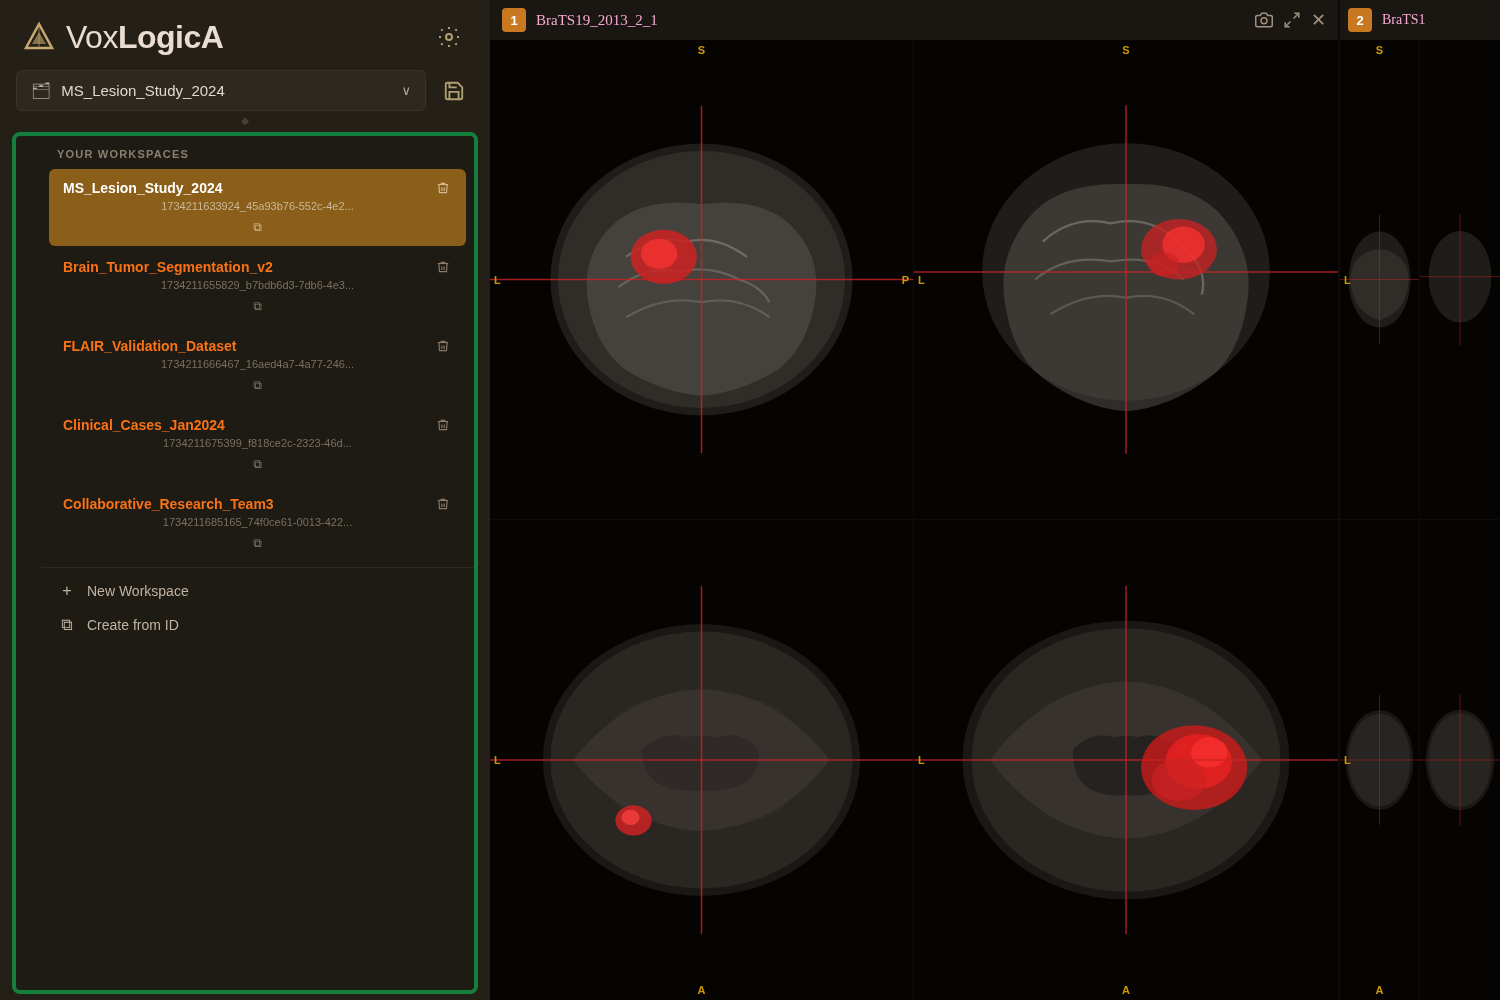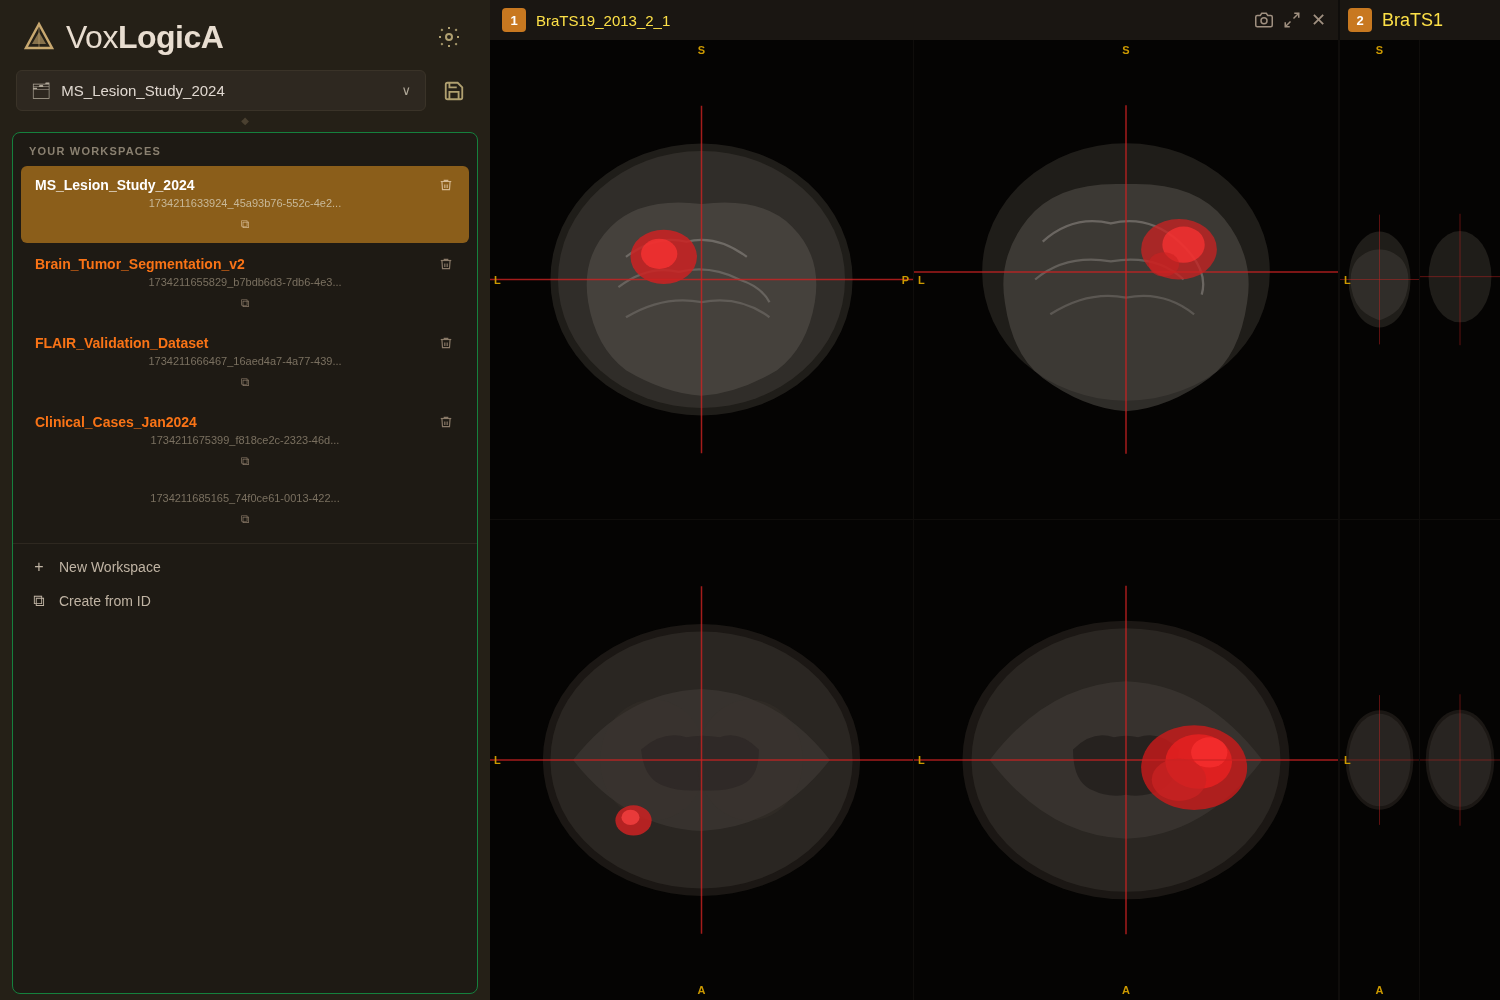--- a/index.html
+++ b/index.html
@@ -129,25 +129,26 @@
       content: '◆';
       color: #4a4030;
       font-size: 10px;
     }
 
     
     .workspaces-panel {
       background: #1e1a14;
       margin: 6px 12px;
       border-radius: 8px;
-      border: 1px solid #15803d;
+      border: 4px solid #15803d;
       flex: 1;
       display: flex;
       flex-direction: column;
       overflow: hidden;
+      padding-left: 25px;
     }
 
     .workspaces-panel-header {
       padding: 12px 16px 8px 16px;
       font-size: 11px;
       font-weight: 700;
       letter-spacing: 1.2px;
       color: #8a8070;
       text-transform: uppercase;
     }
@@ -309,22 +310,23 @@
       height: 24px;
       border-radius: 4px;
       display: flex;
       align-items: center;
       justify-content: center;
     }
 
     .viewer-title {
       flex: 1;
       font-size: 15px;
-      color: #fde047;
+      color: #f9a8d4;
       font-weight: 500;
+      font-family: Liberation Serif, serif;
     }
 
     .viewer-controls {
       display: flex;
       gap: 10px;
       align-items: center;
     }
 
     .viewer-ctrl-btn {
       background: none;
@@ -484,21 +486,21 @@
             <svg width="14" height="14" viewBox="0 0 24 24" fill="none" stroke="currentColor" stroke-width="2">
               <polyline points="3 6 5 6 21 6"></polyline>
                 <path d="M19 6l-1 14H6L5 6"></path>
                 <path d="M10 11v6M14 11v6"></path>
                 <path d="M9 6V4h6v2"></path>
             </svg>
           </button>
         </div>
       </div>
       <div class="workspace-item-id">
-        <span>1734211666467_16aed4a7-4a77-439...</span>
+        <span>1734211666467_16aed4a7-4a77-246...</span>
         <button class="workspace-action-btn copy-icon">⧉</button>
       </div>
     </div>
 
     <div class="workspace-item">
       <div class="workspace-item-top">
         <span class="workspace-item-name">Clinical_Cases_Jan2024</span>
         <div class="workspace-actions">
           <button class="workspace-action-btn">
             <svg width="14" height="14" viewBox="0 0 24 24" fill="none" stroke="currentColor" stroke-width="2">
@@ -510,20 +512,33 @@
           </button>
         </div>
       </div>
       <div class="workspace-item-id">
         <span>1734211675399_f818ce2c-2323-46d...</span>
         <button class="workspace-action-btn copy-icon">⧉</button>
       </div>
     </div>
 
     <div class="workspace-item">
+      <div class="workspace-item-top">
+        <span class="workspace-item-name">Collaborative_Research_Team3</span>
+        <div class="workspace-actions">
+          <button class="workspace-action-btn">
+            <svg width="14" height="14" viewBox="0 0 24 24" fill="none" stroke="currentColor" stroke-width="2">
+              <polyline points="3 6 5 6 21 6"></polyline>
+                <path d="M19 6l-1 14H6L5 6"></path>
+                <path d="M10 11v6M14 11v6"></path>
+                <path d="M9 6V4h6v2"></path>
+            </svg>
+          </button>
+        </div>
+      </div>
       <div class="workspace-item-id">
         <span>1734211685165_74f0ce61-0013-422...</span>
         <button class="workspace-action-btn copy-icon">⧉</button>
       </div>
     </div>
 
     <div class="workspaces-footer">
       <div class="footer-action">
         <span class="footer-action-icon">+</span>
         <span>New Workspace</span>
@@ -648,21 +663,21 @@
           </svg>
           <span class="orientation-label label-bottom">A</span>
           <span class="orientation-label label-left">L</span>
         </div>
       </div>
     </div>
 
     <div class="viewer-panel-partial">
       <div class="viewer-header" style="padding:8px 8px;">
         <div class="viewer-number">2</div>
-        <span class="viewer-title" style="font-size:18px; overflow:hidden; white-space:nowrap;">BraTS1</span>
+        <span class="viewer-title" style="font-size:14px; overflow:hidden; white-space:nowrap;">BraTS1</span>
       </div>
       <div class="partial-scan">
 
         <div class="scan-cell" style="border-right:1px solid #0f0d0b;border-bottom:1px solid #0f0d0b;">
           <svg viewBox="0 0 140 230" style="width:100%;height:100%;position:absolute;">
             <ellipse cx="70" cy="115" rx="55" ry="85" fill="#3a3530" opacity="0.5"></ellipse>
             <path d="M30 80 Q50 60 70 62 Q90 60 110 80 Q125 100 120 130 Q115 160 95 175 Q80 185 70 187 Q60 185 45 175 Q25 160 20 130 Q15 100 30 80Z" fill="#4a4540" opacity="0.4"></path>
             <line x1="0" y1="115" x2="140" y2="115" stroke="#cc2222" stroke-width="1" opacity="0.8"></line>
             <line x1="70" y1="0" x2="70" y2="230" stroke="#cc2222" stroke-width="1" opacity="0.8"></line>
           </svg>

